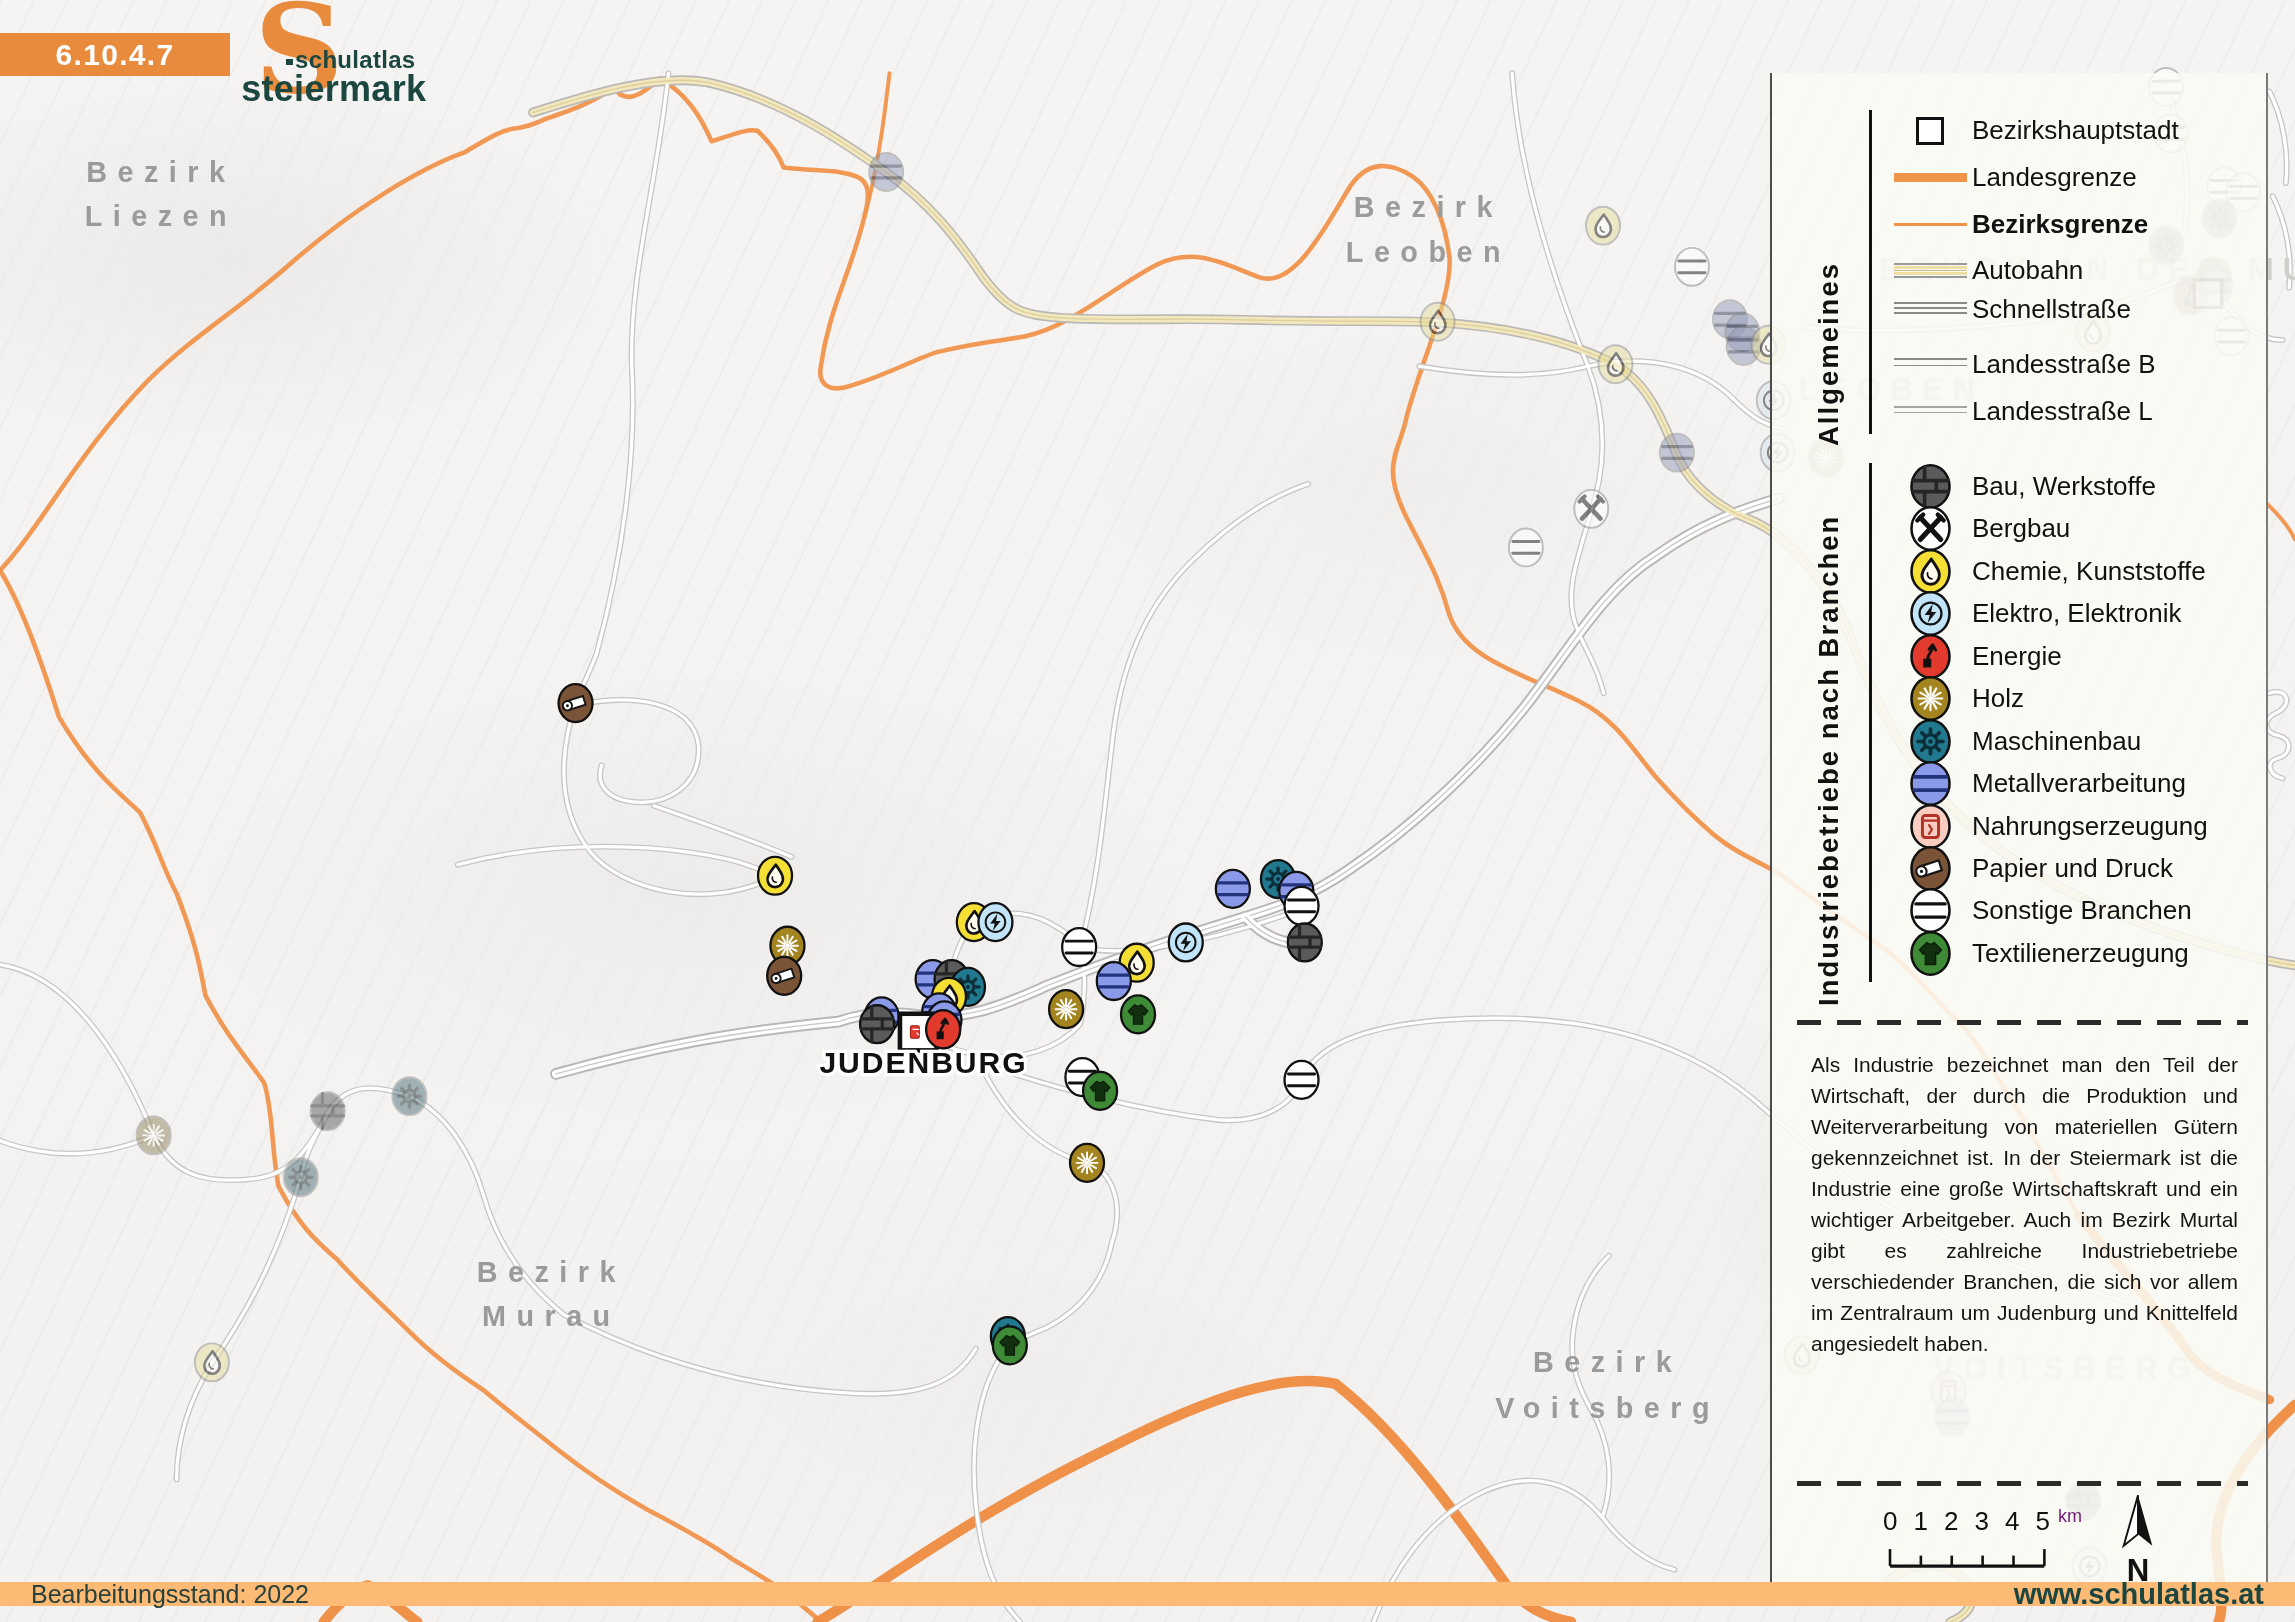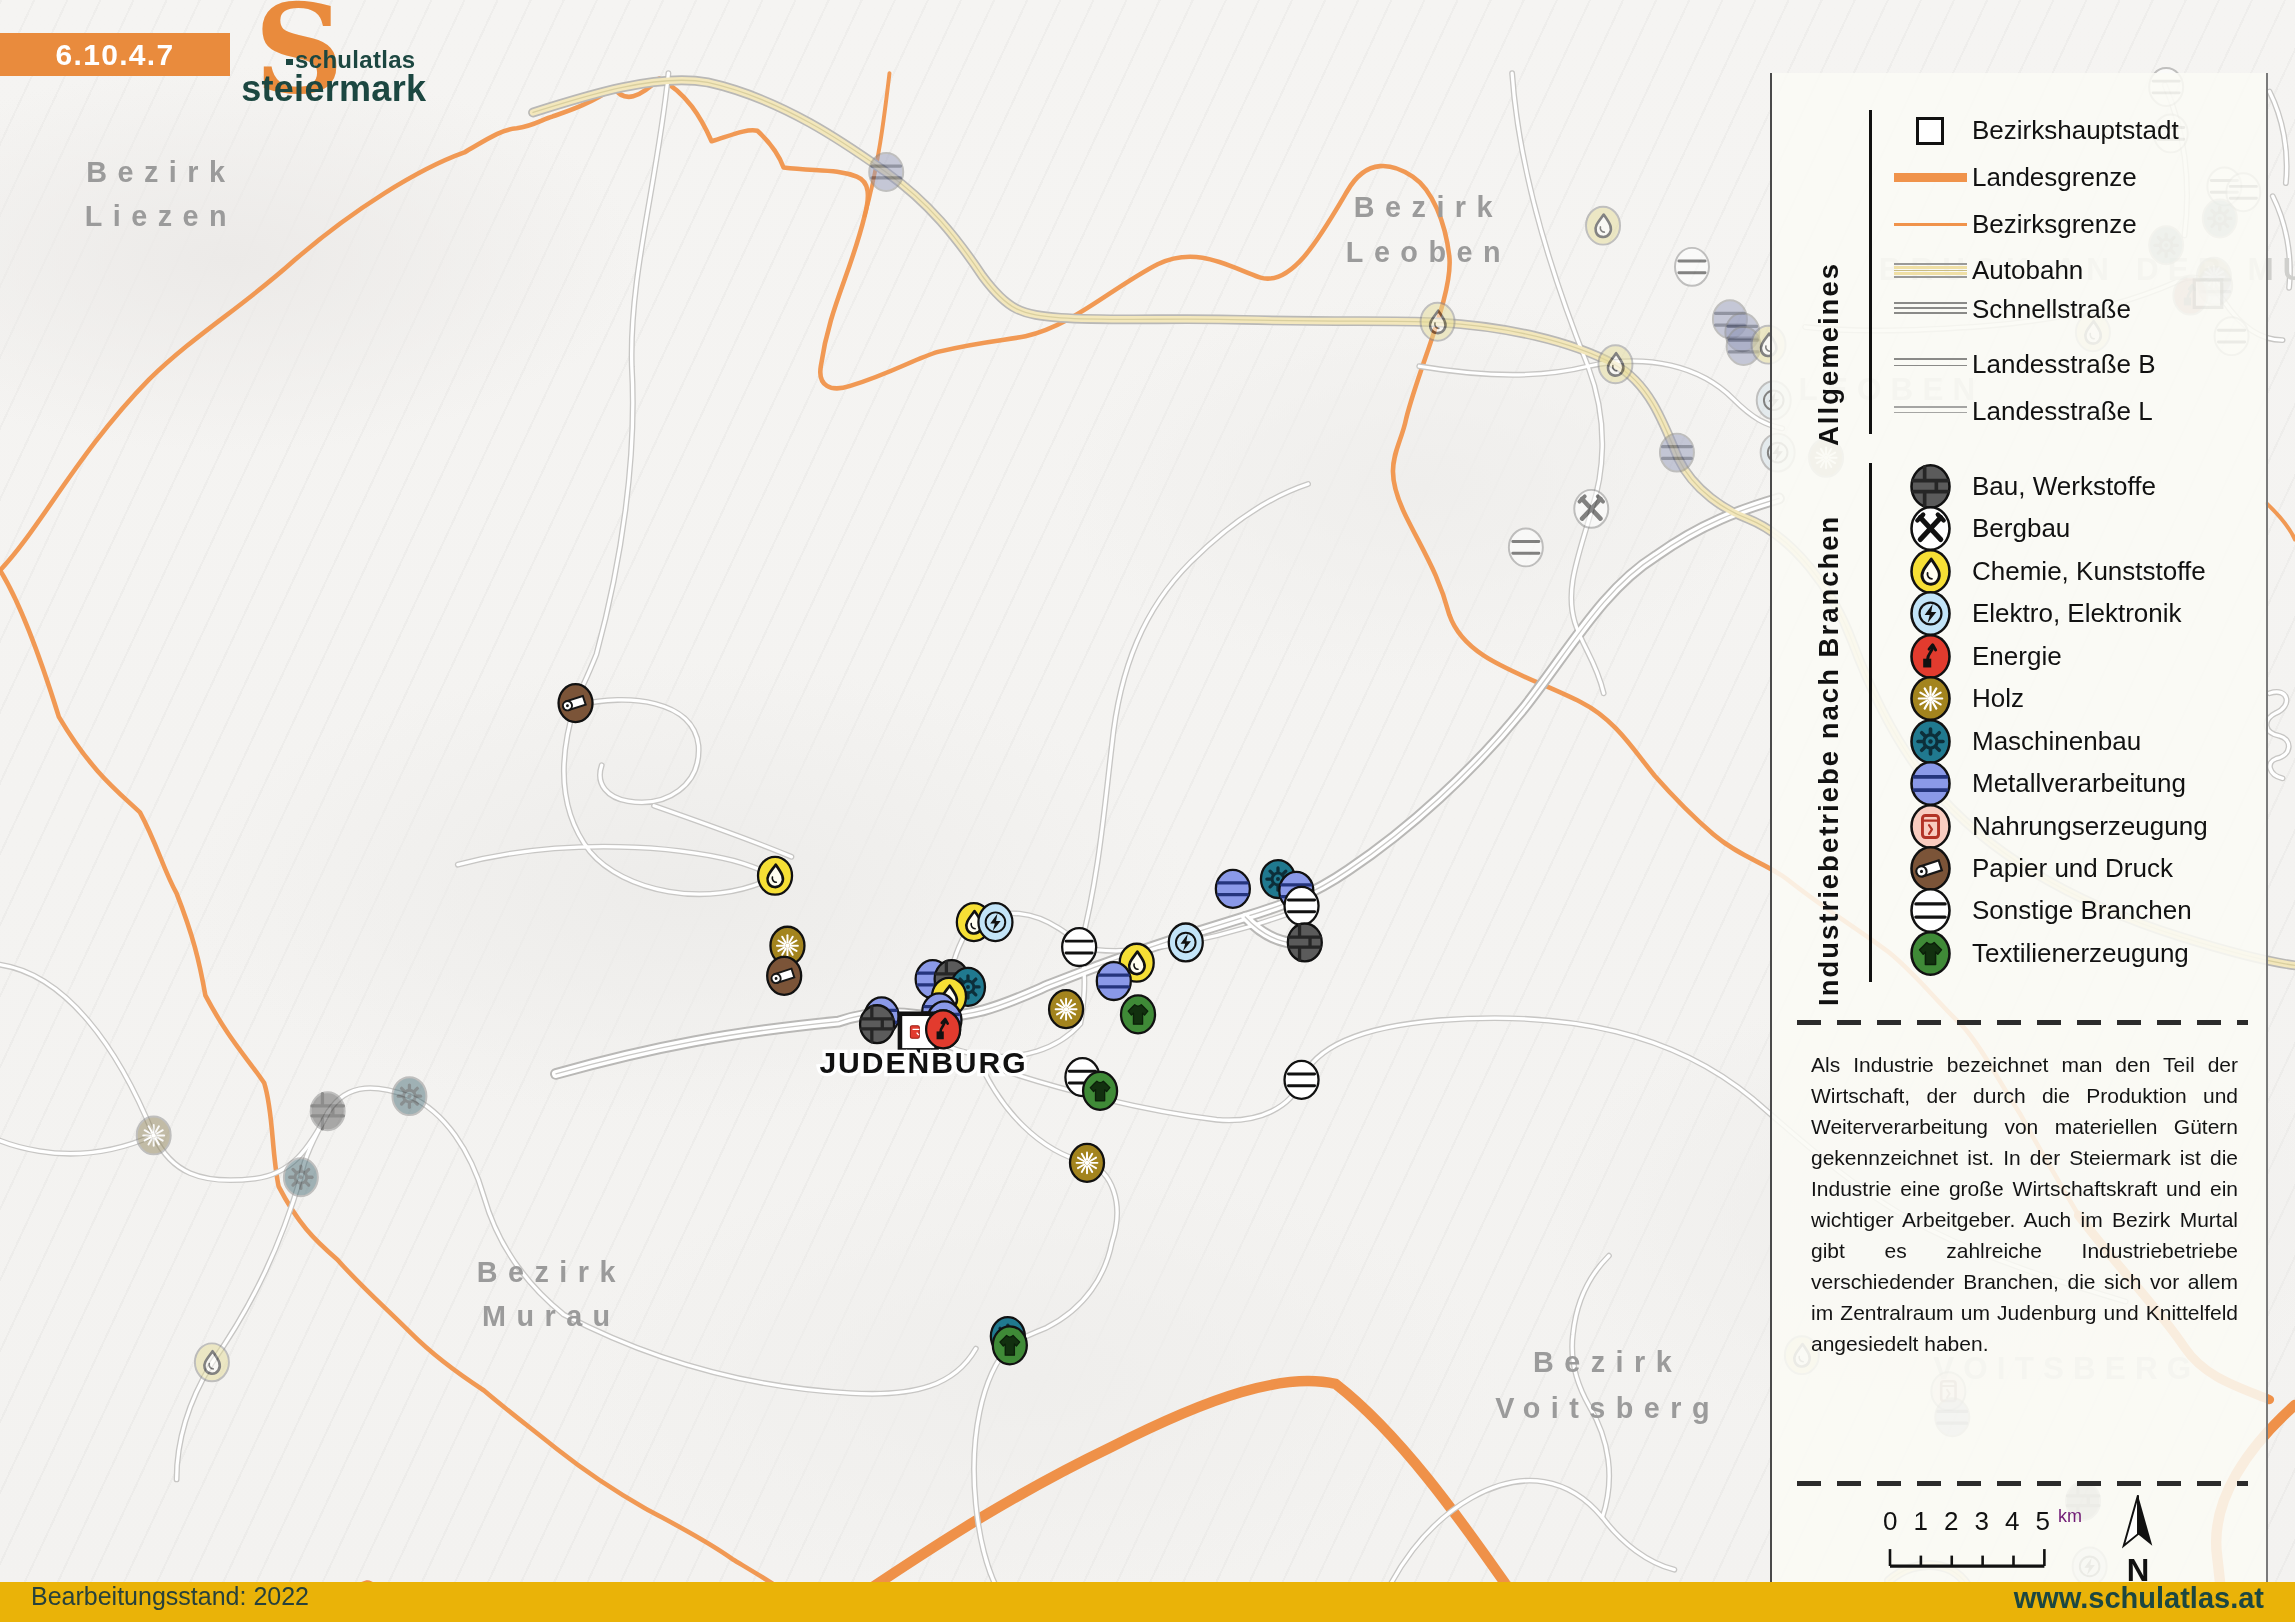--- a/index.html
+++ b/index.html
@@ -43,22 +43,22 @@
     color:#141414;text-align:justify;}
   
   .ln{display:block;width:73px;}
   
   #scalebar{position:absolute;left:111px;top:1433px;width:222px;height:72px;}
   #scalebar .nums{position:absolute;top:0;left:0;width:167px;display:flex;justify-content:space-between;
     font-size:26px;color:#111;}
   #scalebar .unit{position:absolute;top:0;left:175px;font-size:18px;color:#701a75;}
   #north{position:absolute;left:340px;top:1418px;width:52px;height:98px;}
   
-  #footer{position:absolute;left:0;top:1582px;width:2295px;height:40px;background:#eab308;
-    display:flex;justify-content:space-between;box-sizing:border-box;padding:0 31px;}
+  #footer{position:absolute;left:0;top:1582px;width:2295px;height:24px;background:#fdba74;
+    display:flex;align-items:center;justify-content:space-between;box-sizing:border-box;padding:0 31px;}
   #footer .fl{color:#27413C;font-size:25px;}
   #footer .fr{color:#1C4741;font-size:29px;font-weight:bold;}
   text{font-family:"Liberation Sans","DejaVu Sans",sans-serif;}
 </style>
 </head>
 <body>
 
 <div id="page">
 
   <div id="map-bg"></div>
@@ -627,21 +627,21 @@
           <div class="lbl">Bezirkshauptstadt</div>
         </div>
         <div class="legend-row" style="top: 81px;">
           <div class="sym">
             <div class="ln">
               <div style="height: 9.2px; background: rgb(240, 147, 75); margin: 0px;"></div>
             </div>
           </div>
           <div class="lbl">Landesgrenze</div>
         </div>
-        <div class="legend-row" style="top: 128px;">
+        <div class="legend-row" style="top: 128px; font-weight: bold;">
           <div class="sym">
             <div class="ln">
               <div style="height: 3.9px; background: rgb(240, 147, 75); margin: 0px;"></div>
             </div>
           </div>
           <div class="lbl">Bezirksgrenze</div>
         </div>
         <div class="legend-row" style="top: 174px;">
           <div class="sym">
             <div class="ln">

